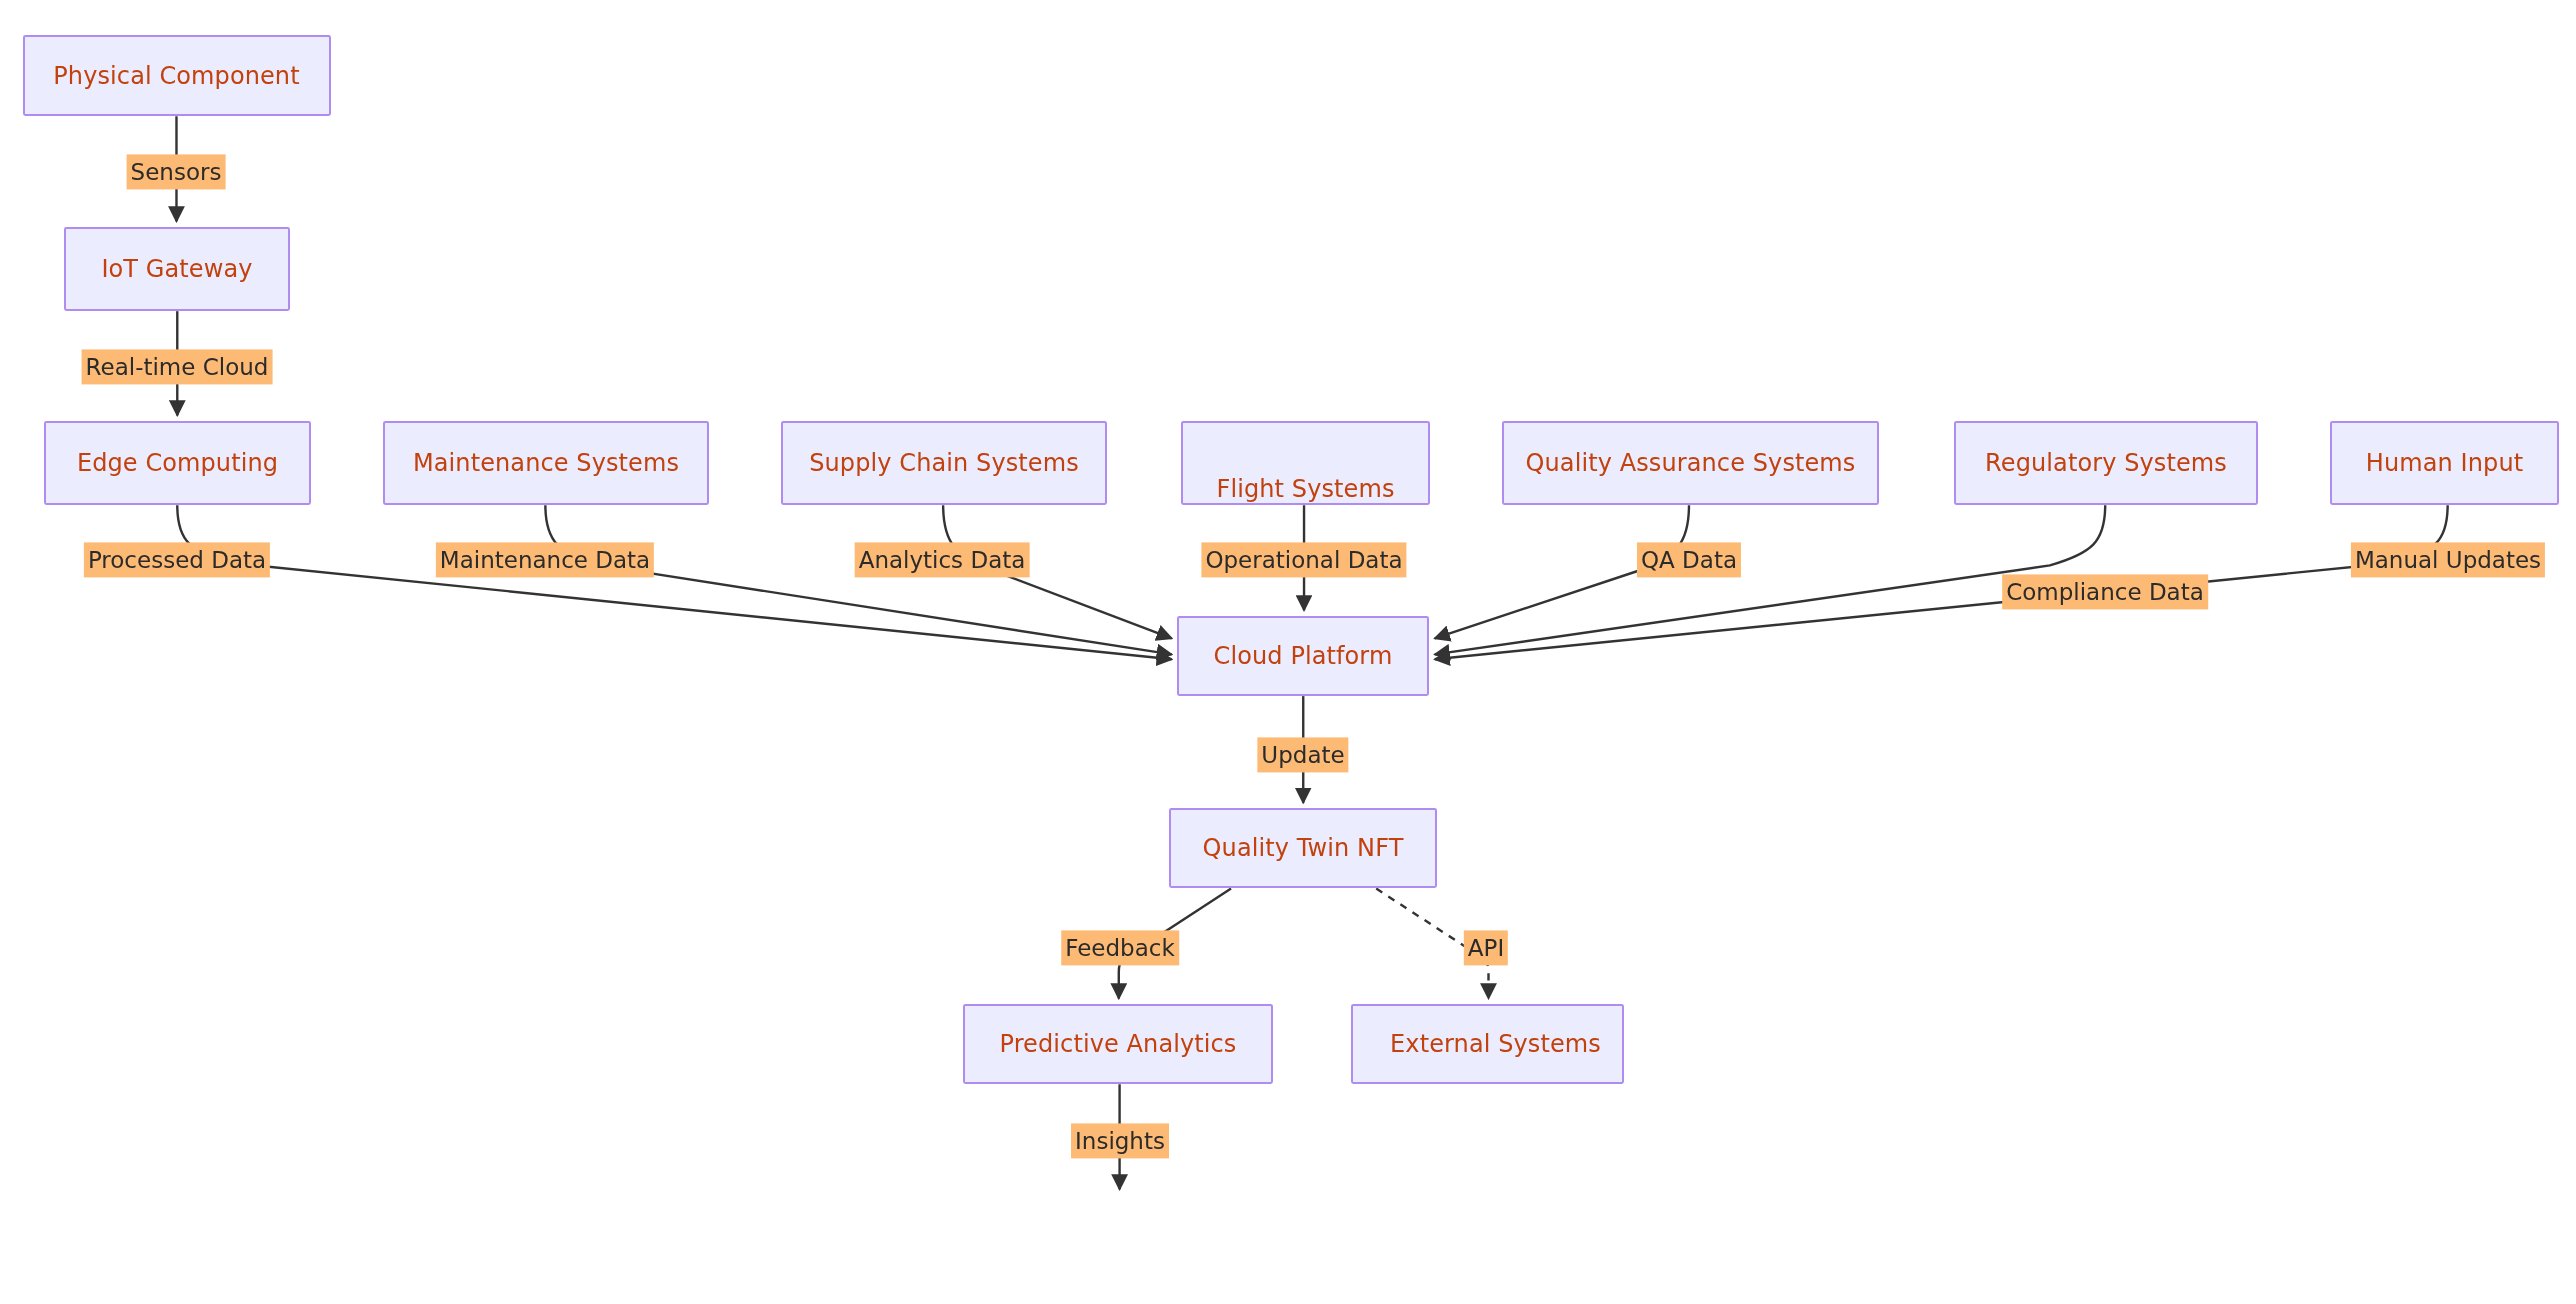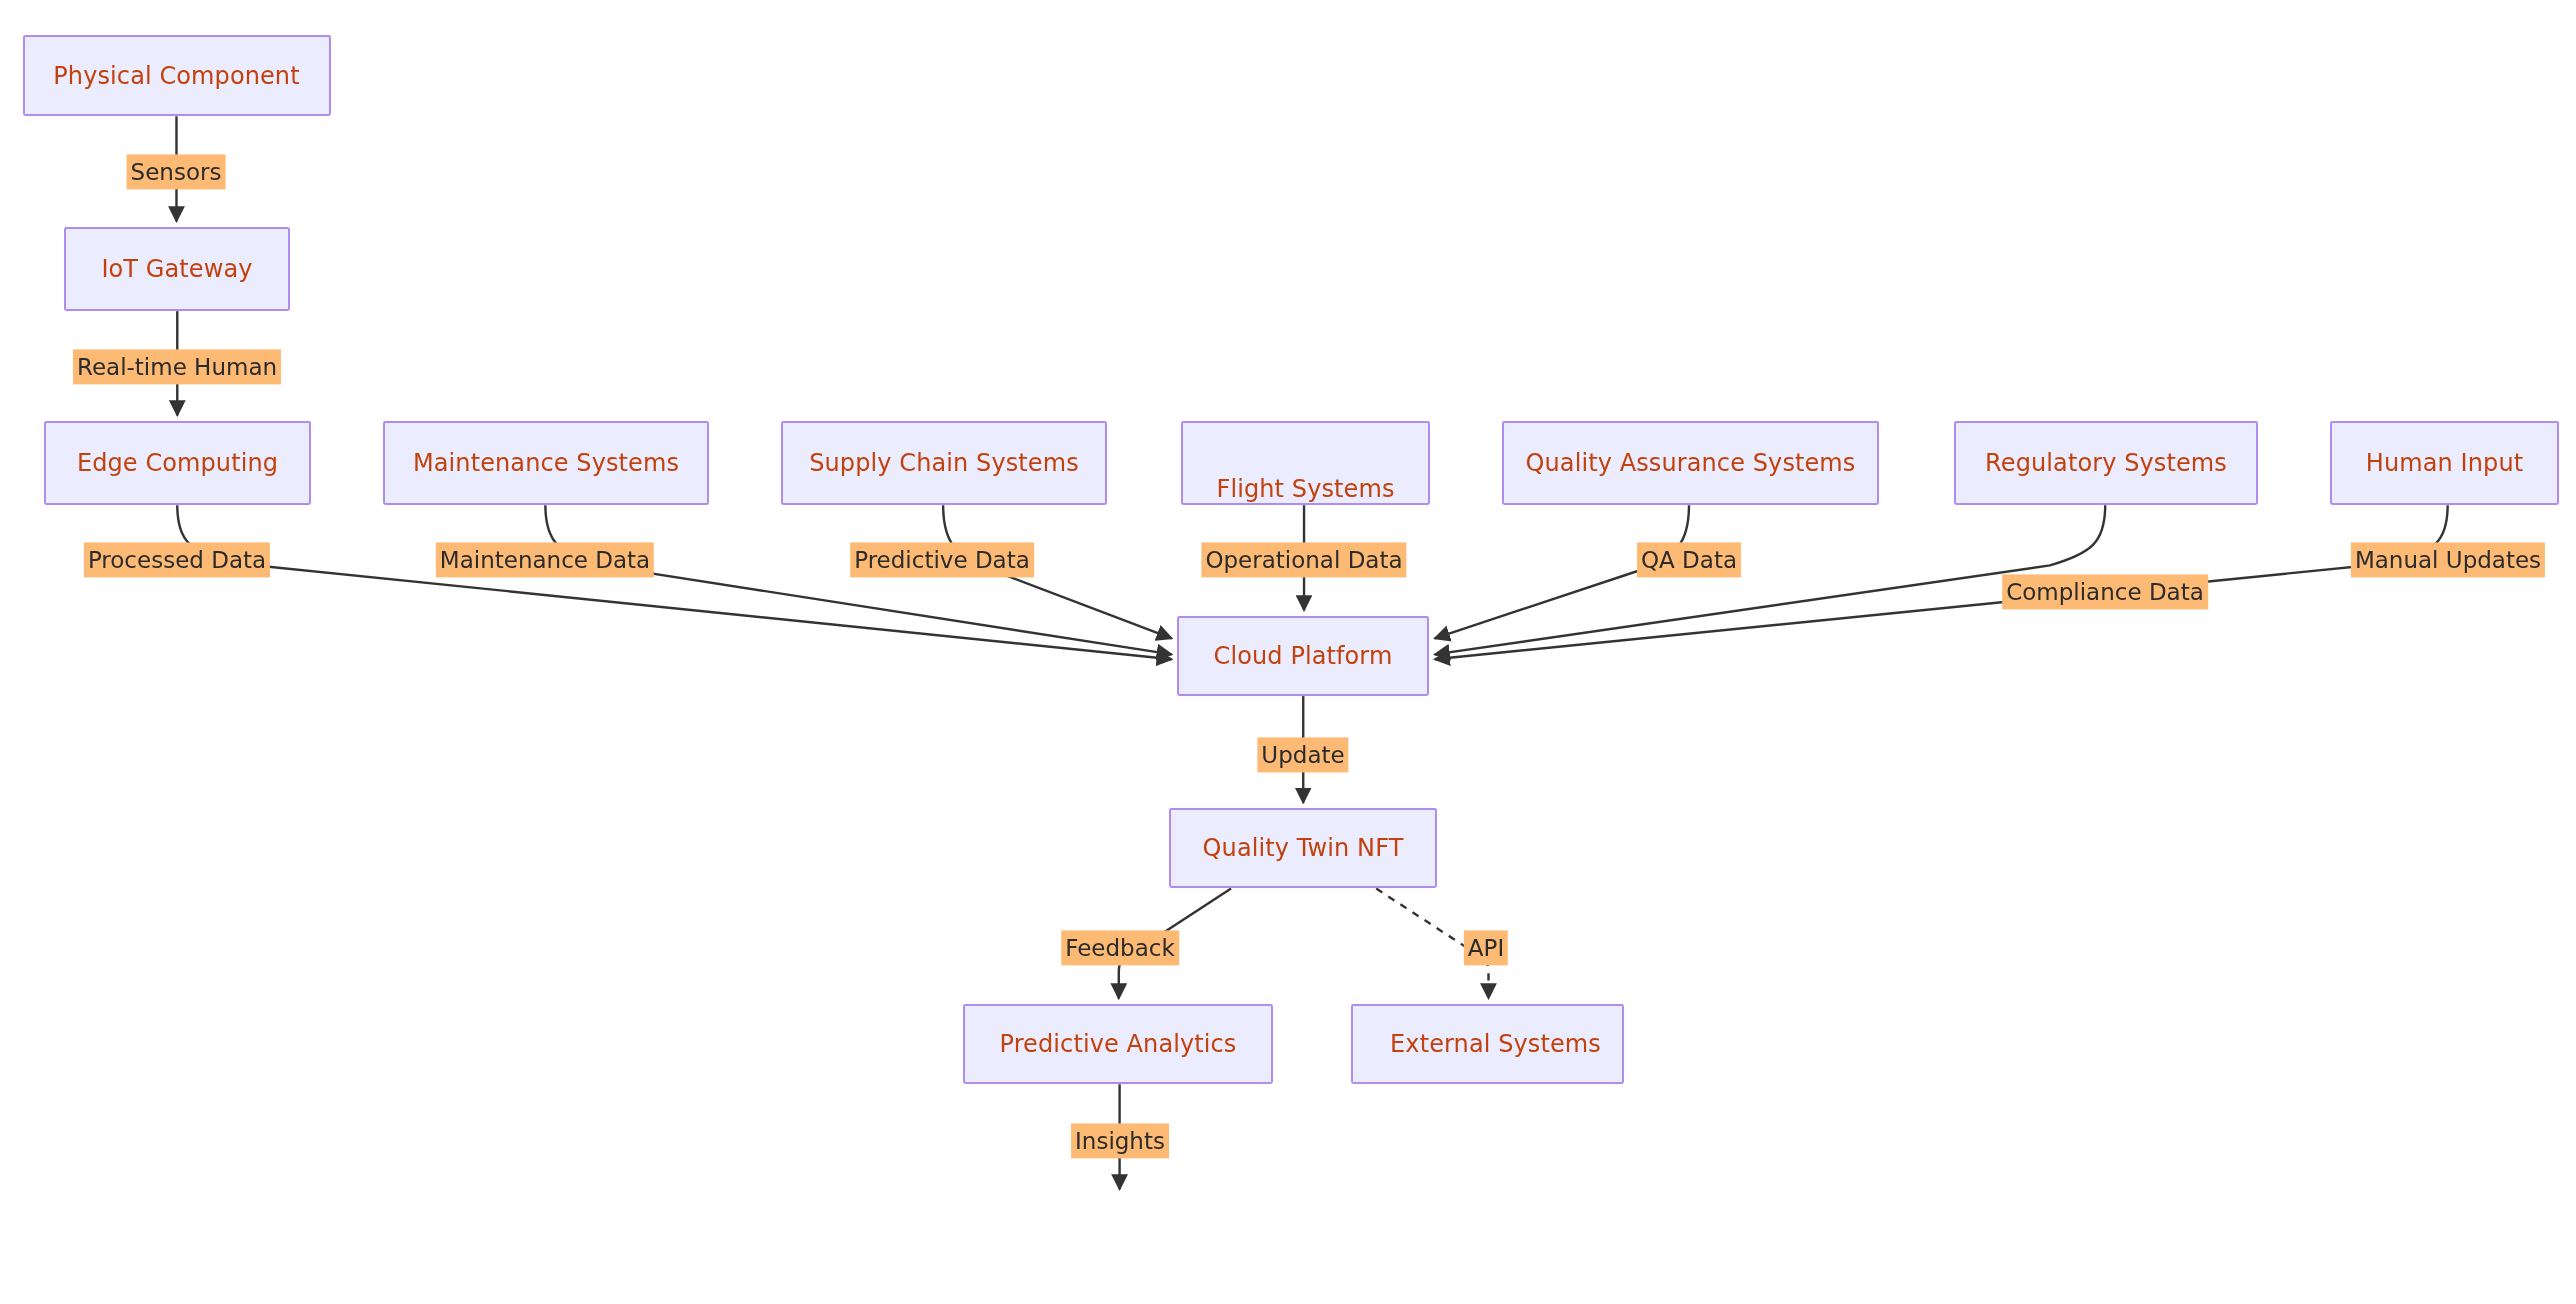--- a/index.html
+++ b/index.html
@@ -139,27 +139,27 @@
     <span>Predictive Analytics</span>
   </div>
 
   <div class="node" style="left:1351px; top:1004px; width:273px; height:80px;padding-left:16px;">
     <span>External Systems</span>
   </div>
 
 
   <div class="edge-label" style="left:176px; top:172px;">Sensors</div>
 
-  <div class="edge-label" style="left:177px; top:367px;">Real-time Human</div>
+  <div class="edge-label" style="left:177px; top:367px;">Real-time Cloud</div>
 
   <div class="edge-label" style="left:177px; top:560px;">Processed Data</div>
 
   <div class="edge-label" style="left:545px; top:560px;">Maintenance Data</div>
 
-  <div class="edge-label" style="left:942px; top:560px;">Predictive Data</div>
+  <div class="edge-label" style="left:942px; top:560px;">Analytics Data</div>
 
   <div class="edge-label" style="left:1304px; top:560px;">Operational Data</div>
 
   <div class="edge-label" style="left:1689px; top:560px;">QA Data</div>
 
   <div class="edge-label" style="left:2105px; top:544px;margin-top:48px;">Compliance Data</div>
 
   <div class="edge-label" style="left:2448px; top:560px;">Manual Updates</div>
 
   <div class="edge-label" style="left:1303px; top:755px;">Update</div>

